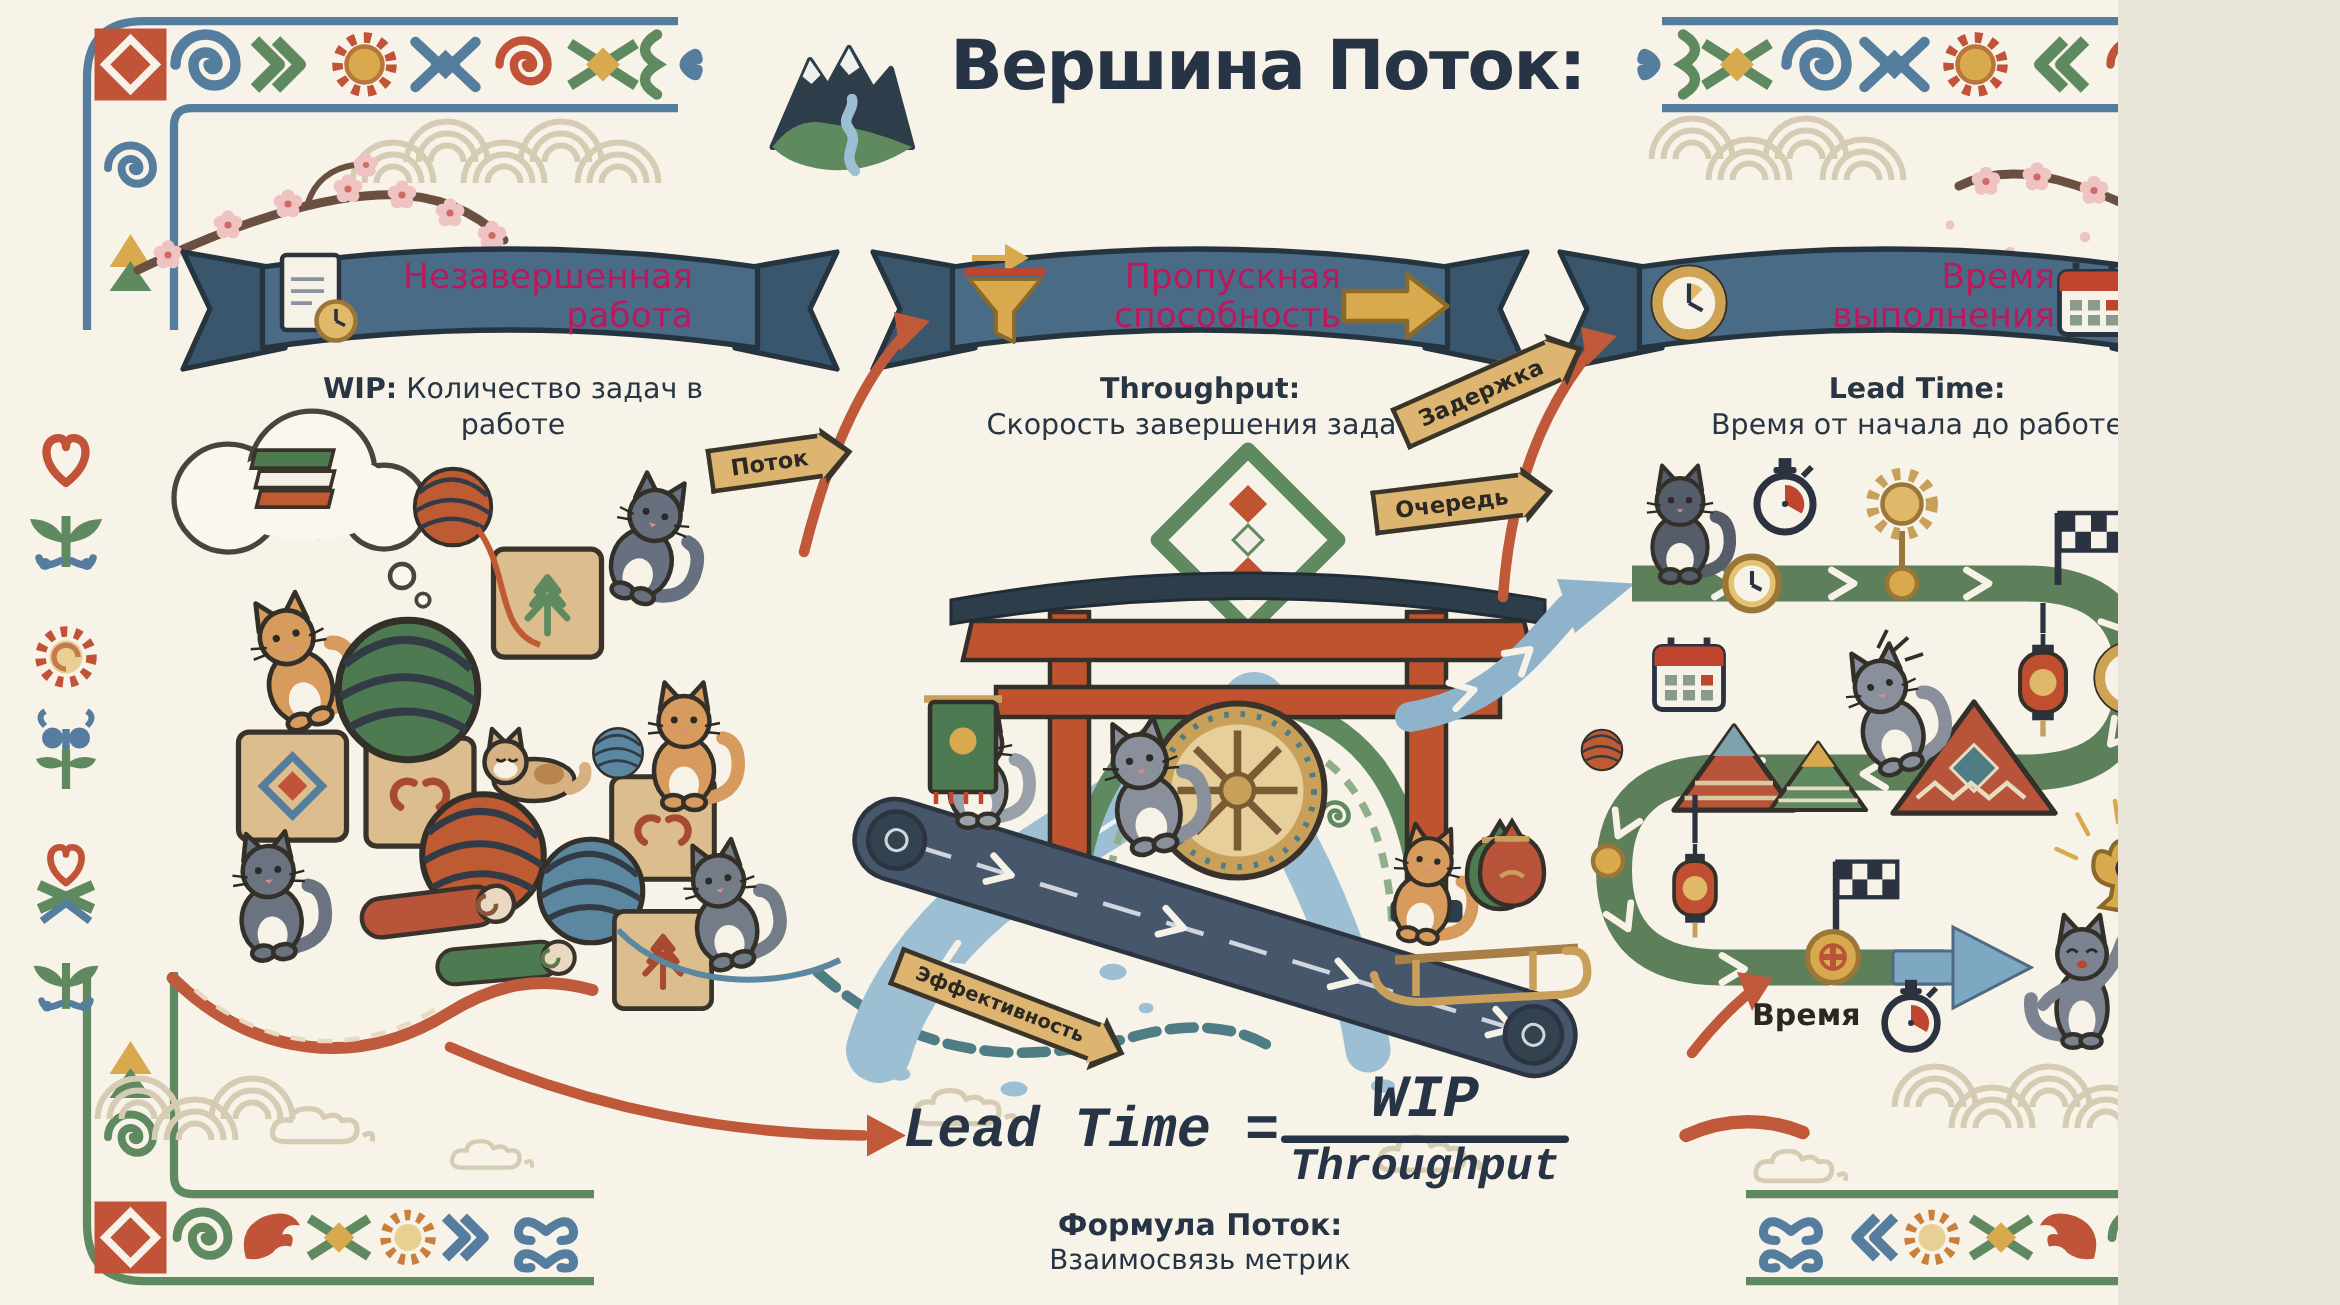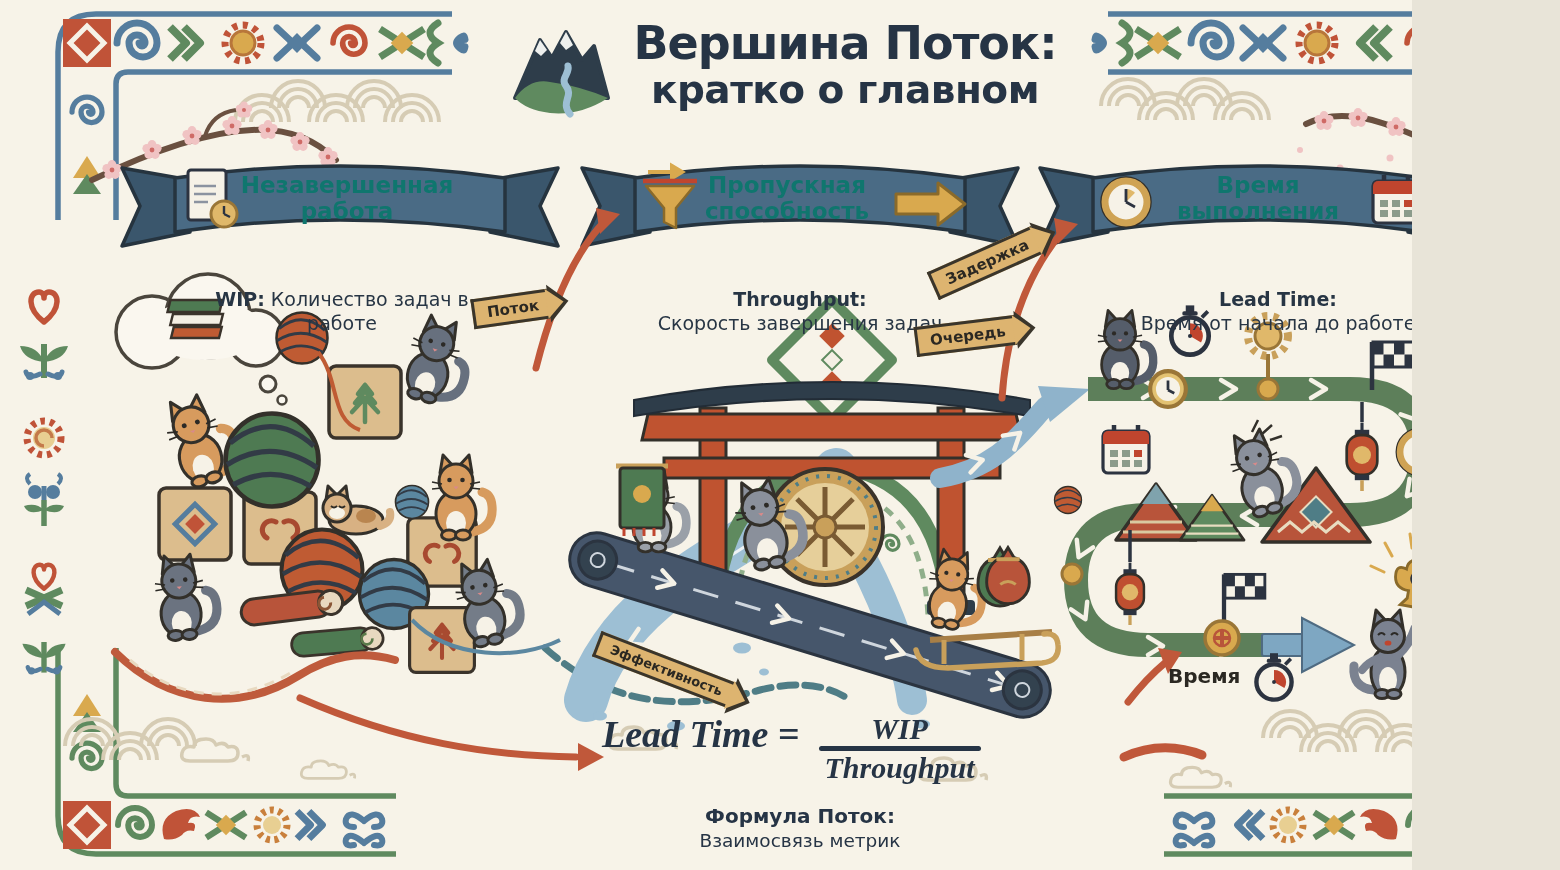--- a/index.html
+++ b/index.html
@@ -3,41 +3,41 @@
 <meta charset="utf-8">
 <style>
   html,body{margin:0;padding:0;background:#e8e4d8;}
   .canvas{position:relative;width:1412px;height:870px;background:#f7f3e8;overflow:hidden;
           font-family:"DejaVu Sans","Liberation Sans",sans-serif;color:#263445;}
   .abs{position:absolute;}
   .art{position:absolute;left:0;top:0;}
   .title-block{left:610px;top:20px;width:470px;text-align:center;line-height:1.04;}
   .t1{font-size:46px;font-weight:bold;letter-spacing:-1px;}
   .t2{font-size:39px;font-weight:bold;letter-spacing:-0.5px;margin-top:2px;}
-  .banner-label{top:172px;text-align:center;color:#0f766e;font-weight:bold;
+  .banner-label{top:172px;text-align:right;color:#be185d;font-weight:normal;
                 font-size:23px;line-height:1.14;}
-  .caption{top:247px;text-align:center;font-size:19px;line-height:1.28;color:#273544;margin-top:40px;}
+  .caption{top:247px;text-align:center;font-size:19px;line-height:1.28;color:#273544;}
   .caption .term{font-weight:bold;}
   .caption.stacked .term{display:block;}
   .sign{background:#ddb470;border:3px solid #3a352b;border-right:none;
         padding:3px 10px 3px 12px;color:#2b2822;font-weight:bold;font-size:15px;
         white-space:nowrap;transform-origin:center;}
   .sign::before{content:'';position:absolute;left:100%;top:50%;transform:translateY(-50%);
         border-top:19px solid transparent;border-bottom:19px solid transparent;
         border-left:20px solid #3a352b;}
   .sign::after{content:'';position:absolute;left:calc(100% - 2px);top:50%;transform:translateY(-50%);
         border-top:15px solid transparent;border-bottom:15px solid transparent;
         border-left:17px solid #ddb470;}
   .vtime{writing-mode:vertical-rl;font-weight:bold;font-size:21px;letter-spacing:1px;color:#2b2822;}
   .btime{font-weight:bold;font-size:20px;color:#2b2822;}
-  .formula{left:602px;top:712px;display:flex;align-items:flex-start;gap:19px;
-           font-family:Liberation Serif, serif;font-style:italic;font-weight:bold;}
+  .formula{left:602px;top:712px;display:flex;align-items:center;gap:1px;
+           font-family:Liberation Mono, monospace;font-style:italic;font-weight:bold;}
   .f-lhs{font-size:38px;}
   .frac{display:flex;flex-direction:column;align-items:center;}
-  .f-num{font-size:30px;padding:0 10px;}
+  .f-num{font-size:40px;padding:0 10px;}
   .f-bar{align-self:stretch;height:5px;background:#263445;border-radius:3px;}
   .f-den{font-size:30px;padding:0 6px;}
   .f-caption{left:688px;top:804px;width:224px;text-align:center;line-height:1.25;}
   .f-cap1{font-size:20px;font-weight:bold;}
   .f-cap2{font-size:18.5px;}
 </style>
 </head>
 <body>
 
 <div class="canvas">
@@ -614,21 +614,20 @@
   <path d="M300,698 C400,742 490,756 576,757"></path>
         <polygon points="578,743 604,757 578,771" fill="#c0583a" stroke="none"></polygon>
   <path d="M1128,702 C1142,684 1154,672 1166,662"></path>
         <polygon points="1158,648 1182,652 1168,674" fill="#c0583a" stroke="none"></polygon>
   <path d="M1124,757 C1152,744 1180,746 1202,755" stroke-width="9"></path>
 </g>
 </svg>
 
 <div class="abs title-block">
   <div class="t1">Вершина Поток:</div>
-  <div class="t2">кратко о главном</div>
 </div>
 
 <div class="abs banner-label" style="left:232px;width:230px;">
   <div>Незавершенная</div>
   <div>работа</div>
 </div>
 <div class="abs banner-label" style="left:680px;width:214px;">
   <div>Пропускная</div>
   <div>способность</div>
 </div>

